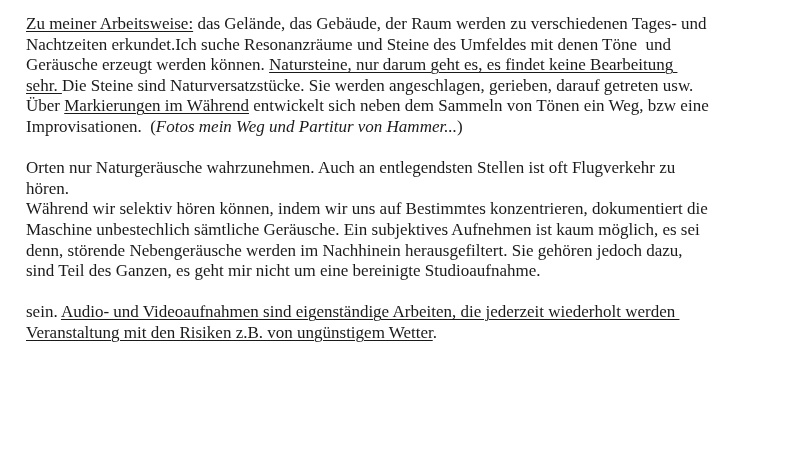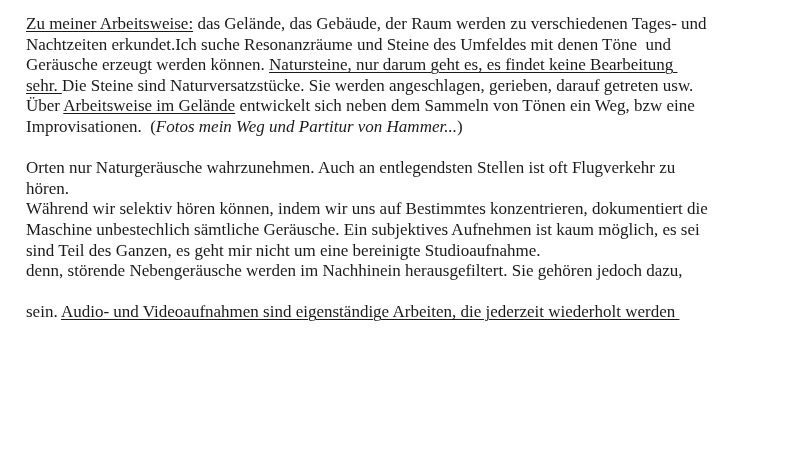--- a/index.html
+++ b/index.html
@@ -16,29 +16,30 @@
 </style>
 </head>
 <body>
 
 <div class="page" id="page">
     <div>
       <span class="line"><u>Zu meiner Arbeitsweise:</u><span> das Gelände, das Gebäude, der Raum werden zu verschiedenen Tages- und</span></span>
       <span class="line"><span>Nachtzeiten erkundet.Ich suche Resonanzräume und Steine des Umfeldes mit denen Töne  und</span></span>
       <span class="line"><span>Geräusche erzeugt werden können. </span><u>Natursteine, nur darum geht es, es findet keine Bearbeitung </u></span>
       <span class="line"><u>sehr. </u><span>Die Steine sind Naturversatzstücke. Sie werden angeschlagen, gerieben, darauf getreten usw.</span></span>
-      <span class="line"><span>Über </span><u>Arbeitsweise im Gelände</u><span> entwickelt sich neben dem Sammeln von Tönen ein Weg, bzw eine</span></span>
+      <span class="line"><span>Über </span><u>Markierungen im Während</u><span> entwickelt sich neben dem Sammeln von Tönen ein Weg, bzw eine</span></span>
       <span class="line"><span>Improvisationen.  (</span><i>Fotos mein Weg und Partitur von Hammer...</i><span>)</span></span>
     </div>
     <div class="gap"></div>
     <div>
       <span class="line"><span>Orten nur Naturgeräusche wahrzunehmen. Auch an entlegendsten Stellen ist oft Flugverkehr zu</span></span>
       <span class="line"><span>hören.</span></span>
       <span class="line"><span>Während wir selektiv hören können, indem wir uns auf Bestimmtes konzentrieren, dokumentiert die</span></span>
       <span class="line"><span>Maschine unbestechlich sämtliche Geräusche. Ein subjektives Aufnehmen ist kaum möglich, es sei</span></span>
+      <span class="line"><span>denn, störende Nebengeräusche werden im Nachhinein herausgefiltert. Sie gehören jedoch dazu,</span></span>
       <span class="line"><span>sind Teil des Ganzen, es geht mir nicht um eine bereinigte Studioaufnahme.</span></span>
-      <span class="line"><span>denn, störende Nebengeräusche werden im Nachhinein herausgefiltert. Sie gehören jedoch dazu,</span></span>
     </div>
     <div class="gap"></div>
     <div>
       <span class="line"><span>sein. </span><u>Audio- und Videoaufnahmen sind eigenständige Arbeiten, die jederzeit wiederholt werden </u></span>
+      <span class="line"><u>Veranstaltung mit den Risiken z.B. von ungünstigem Wetter</u><span>.</span></span>
     </div>
   </div>
 
 </body></html>

